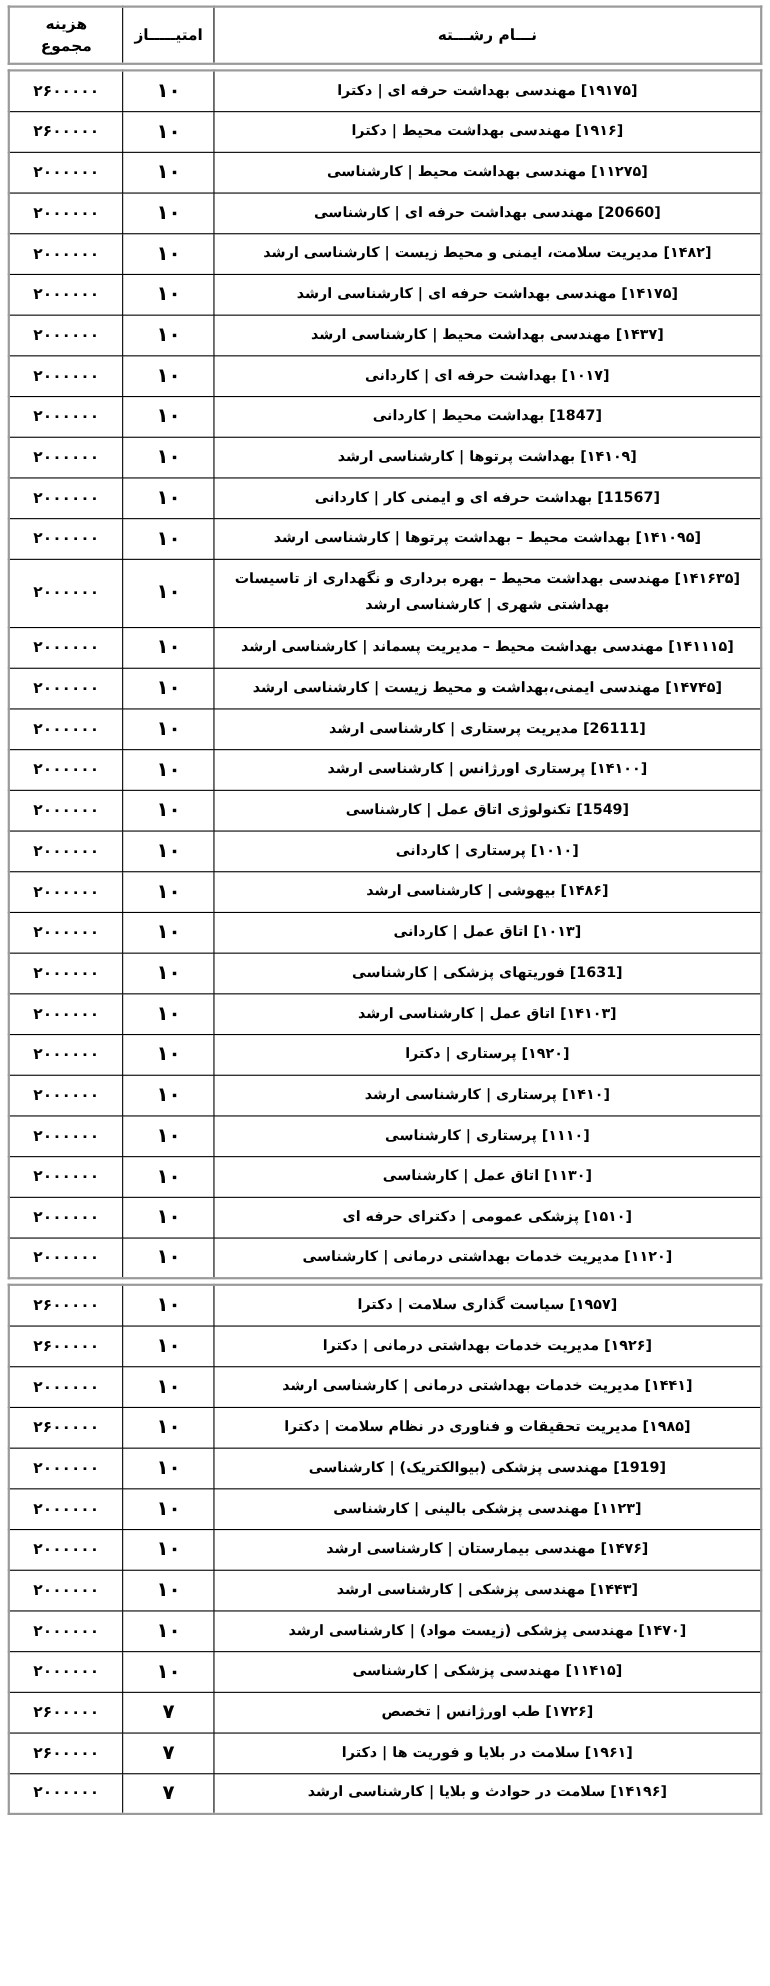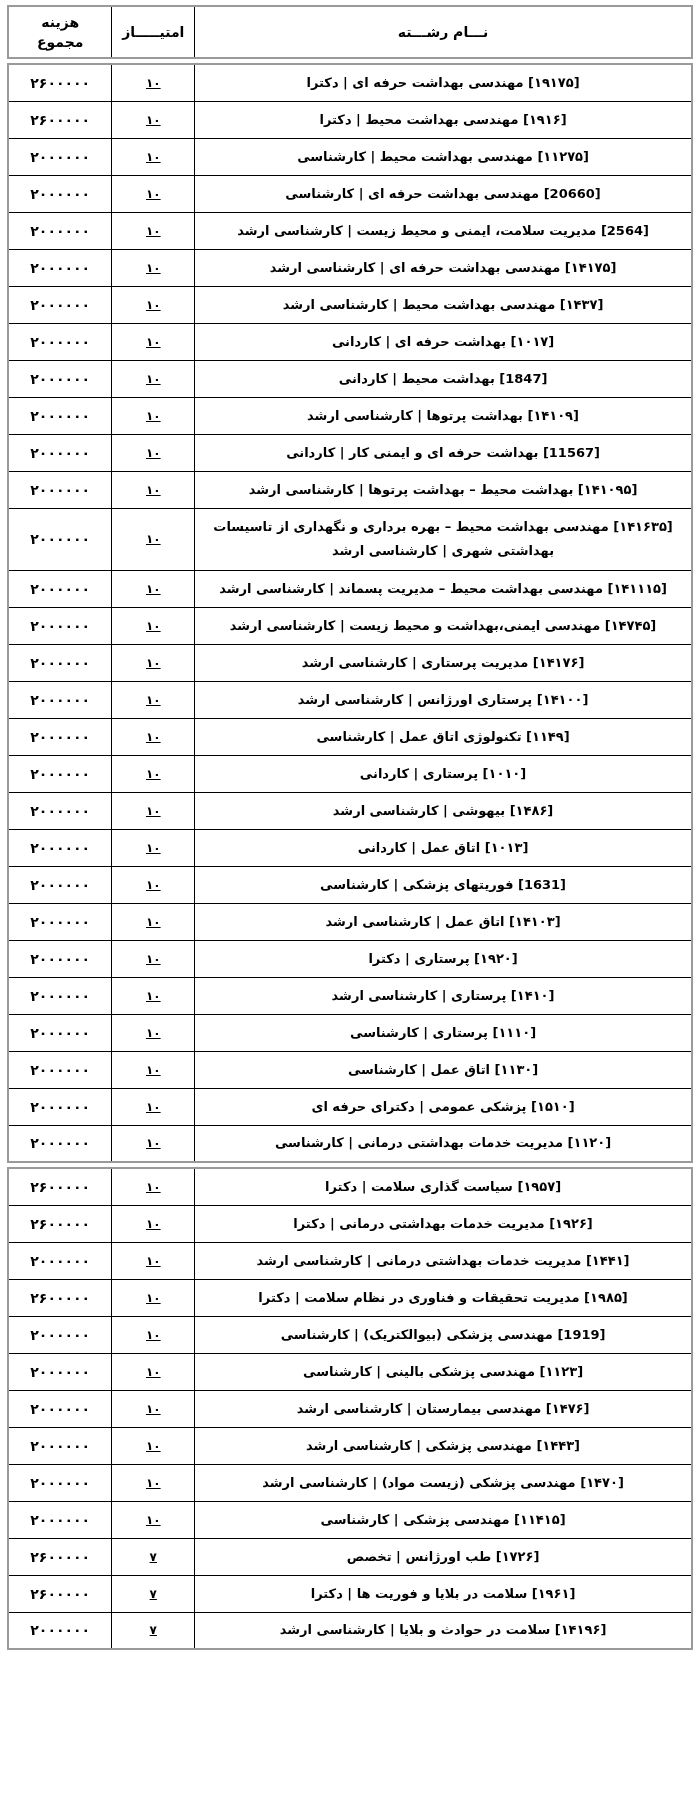--- a/index.html
+++ b/index.html
@@ -47,21 +47,21 @@
   th {
     height: 52px;
     font-size: 14px;
     line-height: 20px;
   }
   td {
     height: 37px;
     font-size: 13px;
     line-height: 24px;
   }
-  td.score-cell { font-size: 12px; text-decoration: underline; }
+  td.score-cell { font-size: 18px; }
   td.cost-cell  { font-size: 14px; letter-spacing: 0.5px; margin-left: 16px; }
   .hdr-two-line span { display: block; }
 </style>
 </head>
 <body>
 
 <div class="page">
 
   <table class="hdr">
     <colgroup>
@@ -110,21 +110,21 @@
     <td class="cost-cell">۲۰۰۰۰۰۰</td>
   </tr>
 
   <tr>
     <td class="name-cell">[20660] مهندسی بهداشت حرفه ای | کارشناسی</td>
     <td class="score-cell">۱۰</td>
     <td class="cost-cell">۲۰۰۰۰۰۰</td>
   </tr>
 
   <tr>
-    <td class="name-cell">[2564] مدیریت سلامت، ایمنی و محیط زیست | کارشناسی ارشد</td>
+    <td class="name-cell">[۱۴۸۲] مدیریت سلامت، ایمنی و محیط زیست | کارشناسی ارشد</td>
     <td class="score-cell">۱۰</td>
     <td class="cost-cell">۲۰۰۰۰۰۰</td>
   </tr>
 
   <tr>
     <td class="name-cell">[۱۴۱۷۵] مهندسی بهداشت حرفه ای | کارشناسی ارشد</td>
     <td class="score-cell">۱۰</td>
     <td class="cost-cell">۲۰۰۰۰۰۰</td>
   </tr>
 
@@ -176,33 +176,33 @@
     <td class="cost-cell">۲۰۰۰۰۰۰</td>
   </tr>
 
   <tr>
     <td class="name-cell">[۱۴۷۴۵] مهندسی ایمنی،بهداشت و محیط زیست | کارشناسی ارشد</td>
     <td class="score-cell">۱۰</td>
     <td class="cost-cell">۲۰۰۰۰۰۰</td>
   </tr>
 
   <tr>
-    <td class="name-cell">[۱۴۱۷۶] مدیریت پرستاری | کارشناسی ارشد</td>
+    <td class="name-cell">[26111] مدیریت پرستاری | کارشناسی ارشد</td>
     <td class="score-cell">۱۰</td>
     <td class="cost-cell">۲۰۰۰۰۰۰</td>
   </tr>
 
   <tr>
     <td class="name-cell">[۱۴۱۰۰] پرستاری اورژانس | کارشناسی ارشد</td>
     <td class="score-cell">۱۰</td>
     <td class="cost-cell">۲۰۰۰۰۰۰</td>
   </tr>
 
   <tr>
-    <td class="name-cell">[۱۱۴۹] تکنولوژی اتاق عمل | کارشناسی</td>
+    <td class="name-cell">[1549] تکنولوژی اتاق عمل | کارشناسی</td>
     <td class="score-cell">۱۰</td>
     <td class="cost-cell">۲۰۰۰۰۰۰</td>
   </tr>
 
   <tr>
     <td class="name-cell">[۱۰۱۰] پرستاری | کاردانی</td>
     <td class="score-cell">۱۰</td>
     <td class="cost-cell">۲۰۰۰۰۰۰</td>
   </tr>
 

